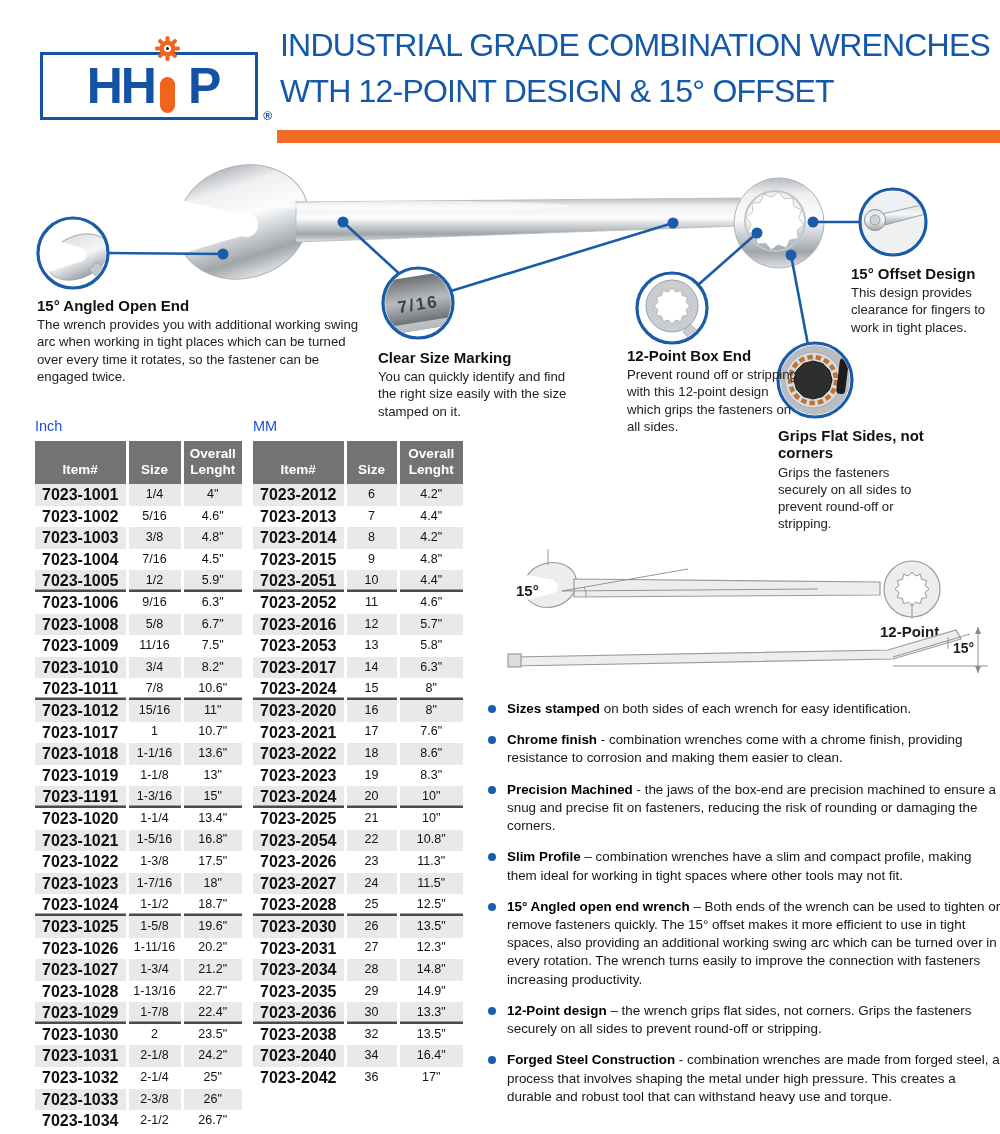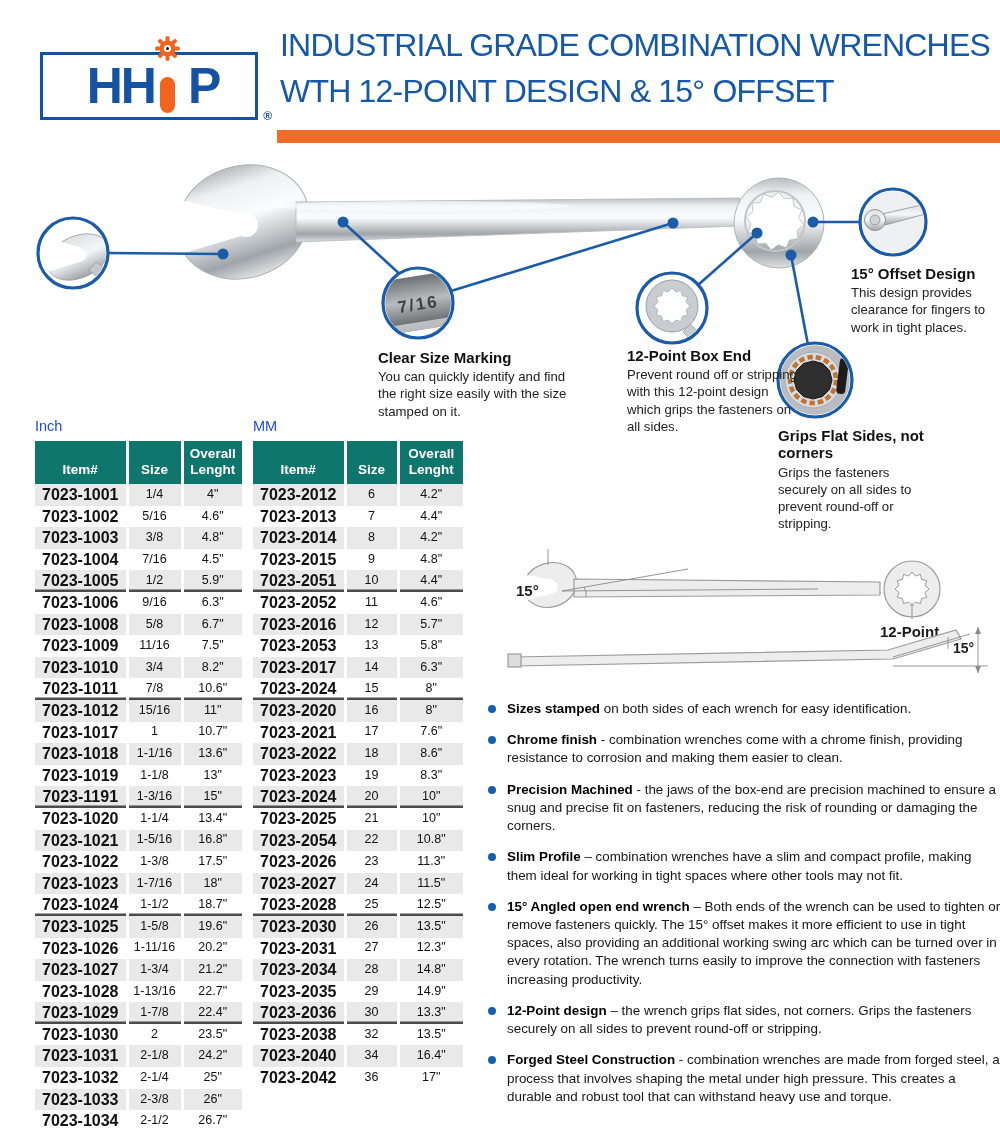--- a/index.html
+++ b/index.html
@@ -22,21 +22,21 @@
 
   
   .hero-svg{position:absolute;left:0;top:160px;width:1000px;height:380px;}
   .callout{position:absolute;z-index:5;}
   .callout h4{margin:0 0 2px 0;font-size:15px;font-weight:bold;color:#111;line-height:1.15;}
   .callout p{margin:0;font-size:13.2px;color:#222;line-height:1.3;}
 
   
   .tbl-label{position:absolute;font-size:14.5px;font-weight:normal;color:#1d4ed8;z-index:4;text-align:center;}
   .size-table{position:absolute;border-collapse:collapse;table-layout:fixed;z-index:4;}
-  .size-table th{background:#0f766e;color:#fff;font-size:13.5px;font-weight:bold;text-align:center;
+  .size-table th{background:#737373;color:#fff;font-size:13.5px;font-weight:bold;text-align:center;
                  vertical-align:bottom;padding:5px 2px 7px 2px;line-height:1.15;}
   .size-table td{font-size:12.5px;text-align:center;height:15px;padding:2px 1px;line-height:1.1;color:#111;}
   .size-table td:first-child{font-weight:bold;font-size:16px;}
   .size-table th:nth-child(2),.size-table th:nth-child(3),
   .size-table td:nth-child(2),.size-table td:nth-child(3){border-left:3px solid #fff;}
   .size-table tbody tr:nth-child(odd){background:#E9E9E9;}
   .size-table tbody tr.group-end td{box-shadow:inset 0 -2.5px 0 #4b4b4b;}
 
   
   .diagram-svg{position:absolute;left:488px;top:545px;width:512px;height:150px;}
@@ -195,20 +195,24 @@
       <g clip-path="url(#clip-grips)">
         <circle cx="815" cy="220" r="35" fill="#b9bdc1"></circle>
         <circle cx="813" cy="220" r="28" fill="#d8dbdd" stroke="#a9adb1" stroke-width="1"></circle>
         <circle cx="813" cy="220" r="23" fill="none" stroke="#bf7434" stroke-width="4.5" stroke-dasharray="5.5 3"></circle>
         <polygon id="grips-hex" fill="#2e2e2e" stroke="#151515" stroke-width="1" points="829.5,229.5 822.5,236.5 813.0,239.0 803.5,236.5 796.5,229.5 794.0,220.0 796.5,210.5 803.5,203.5 813.0,201.0 822.5,203.5 829.5,210.5 832.0,220.0"></polygon>
         <rect x="838" y="198" width="9" height="36" rx="4" transform="rotate(7 842 216)" fill="#1c1c1c"></rect>
       </g>
     </g>
   </svg>
 
+  <div class="callout" style="left:37px;top:297px;width:332px;">
+    <h4>15° Angled Open End</h4>
+    <p>The wrench provides you with additional working swing arc when working in tight places which can be turned over every time it rotates, so the fastener can be engaged twice.</p>
+  </div>
   <div class="callout" style="left:378px;top:349px;width:205px;">
     <h4>Clear Size Marking</h4>
     <p>You can quickly identify and find the right size easily with the size stamped on it.</p>
   </div>
   <div class="callout" style="left:627px;top:347px;width:172px;">
     <h4>12-Point Box End</h4>
     <p>Prevent round off or stripping with this 12-point design which grips the fasteners on all sides.</p>
   </div>
   <div class="callout" style="left:851px;top:265px;width:148px;">
     <h4>15° Offset Design</h4>

